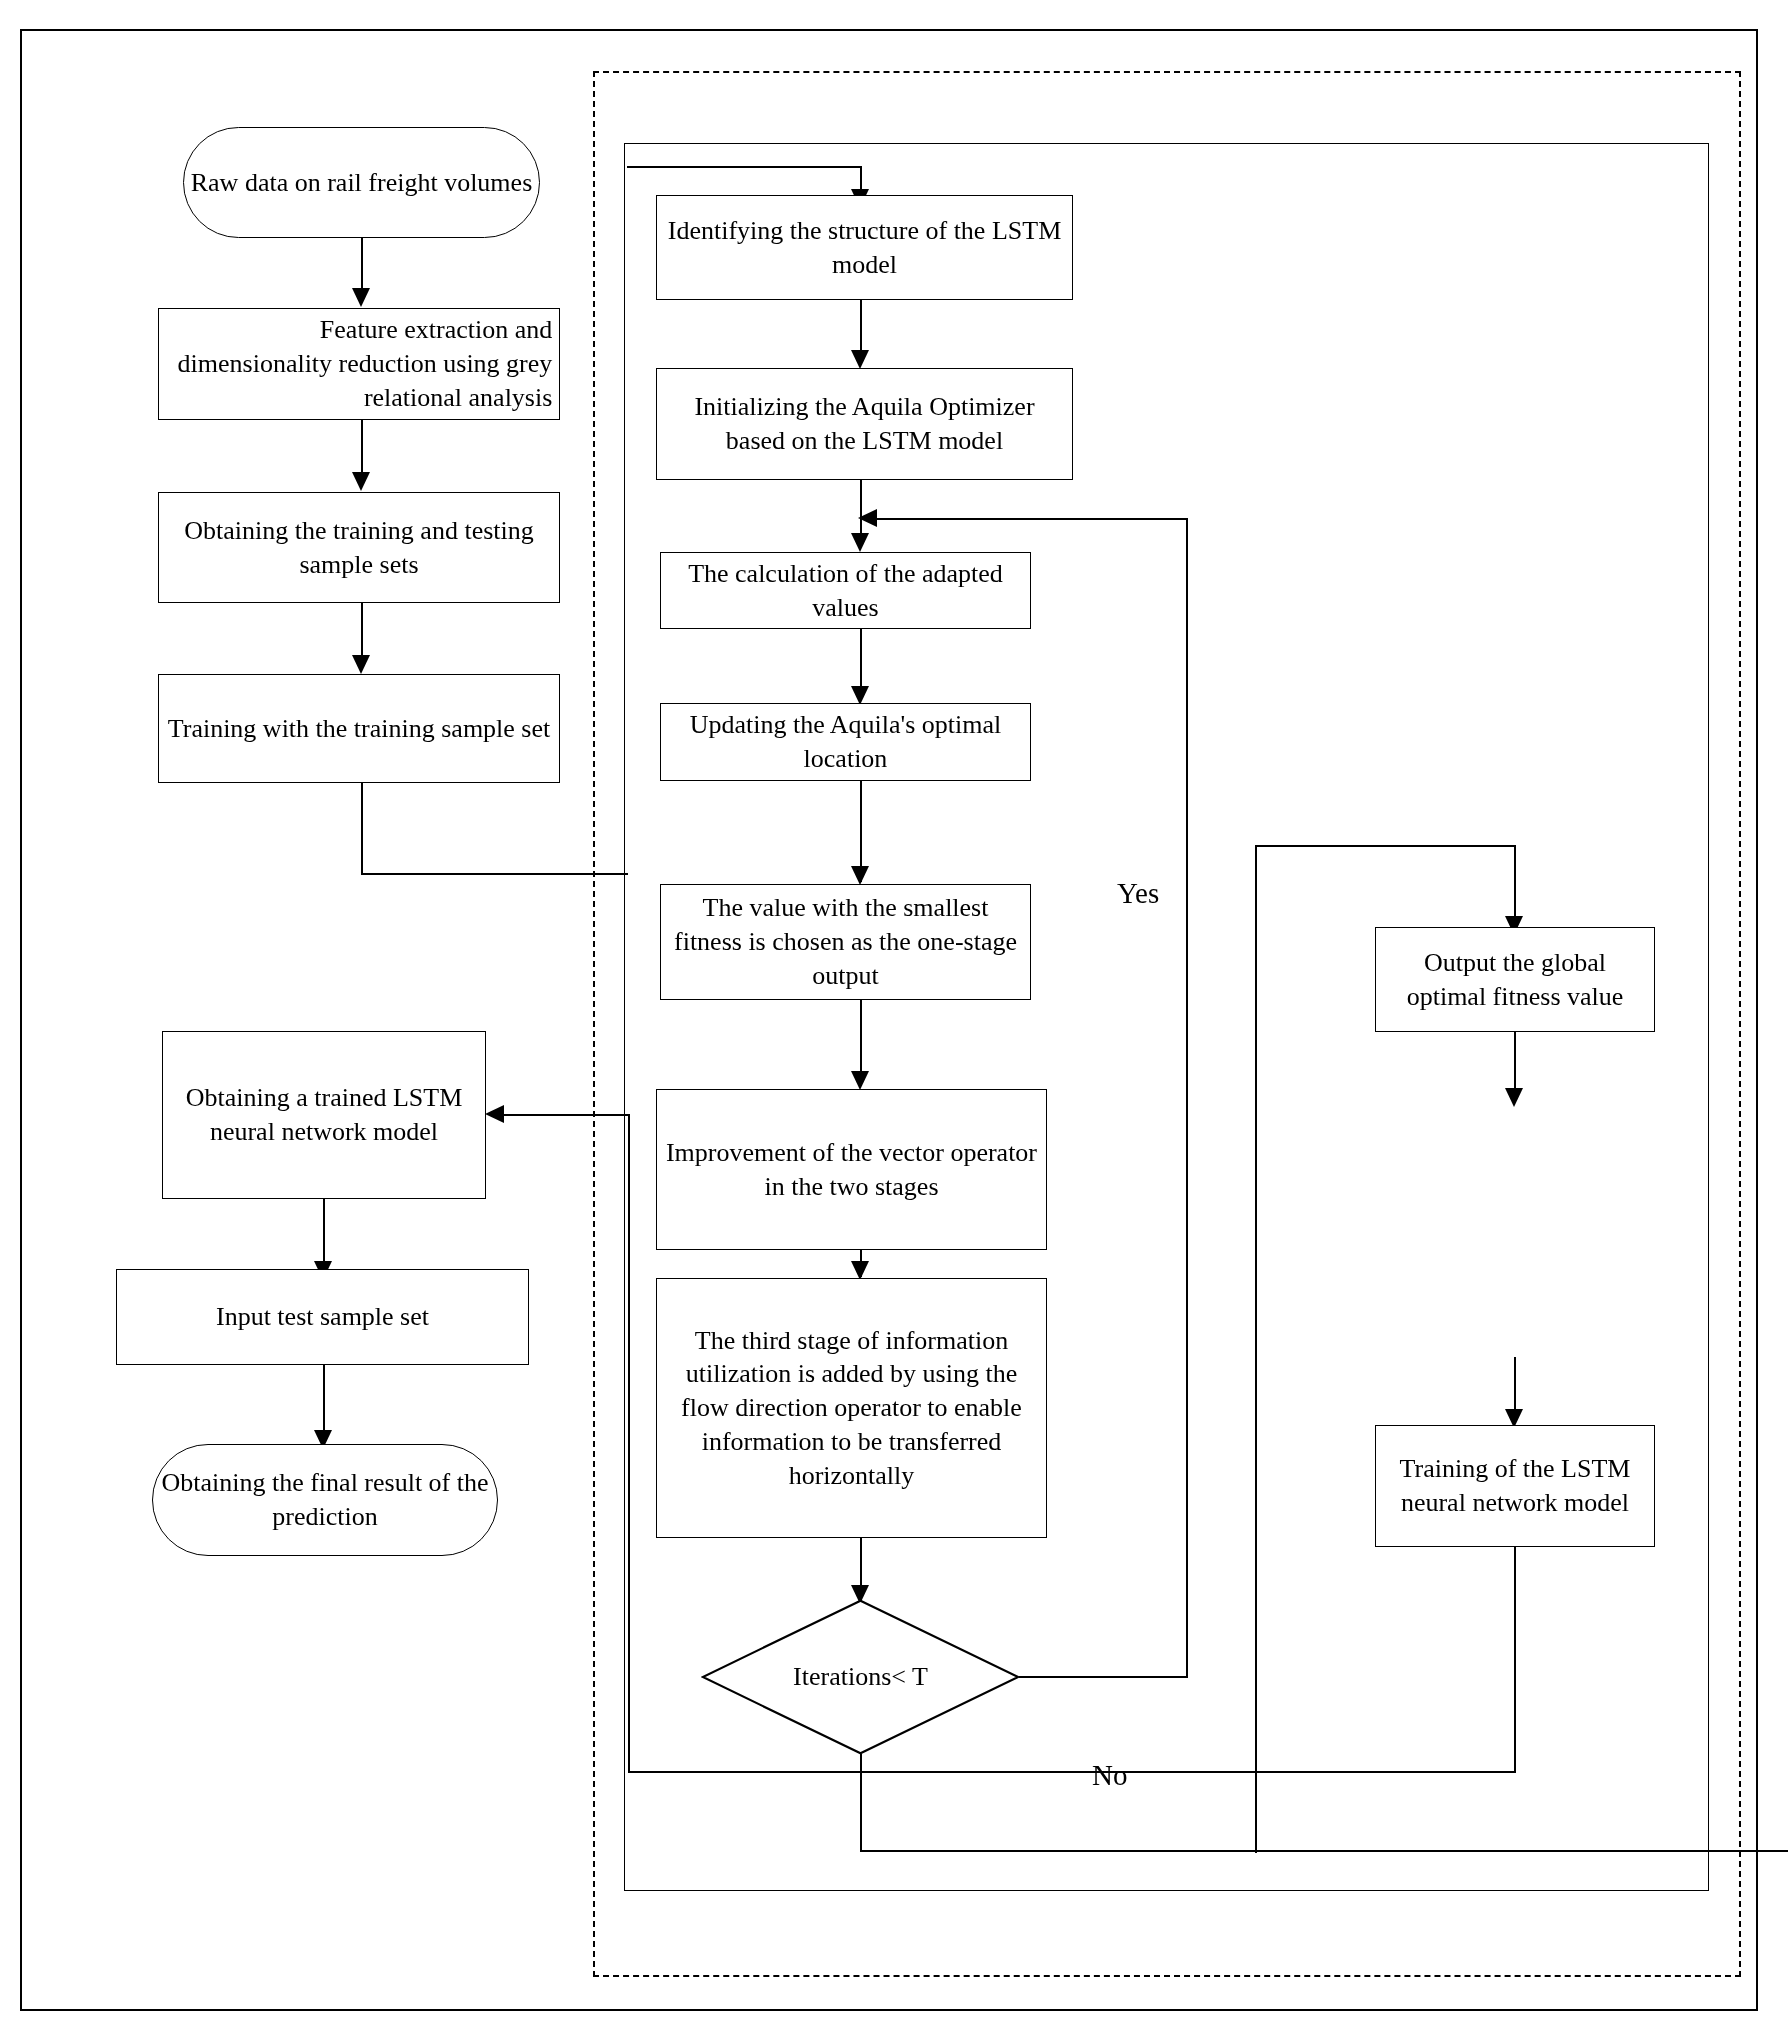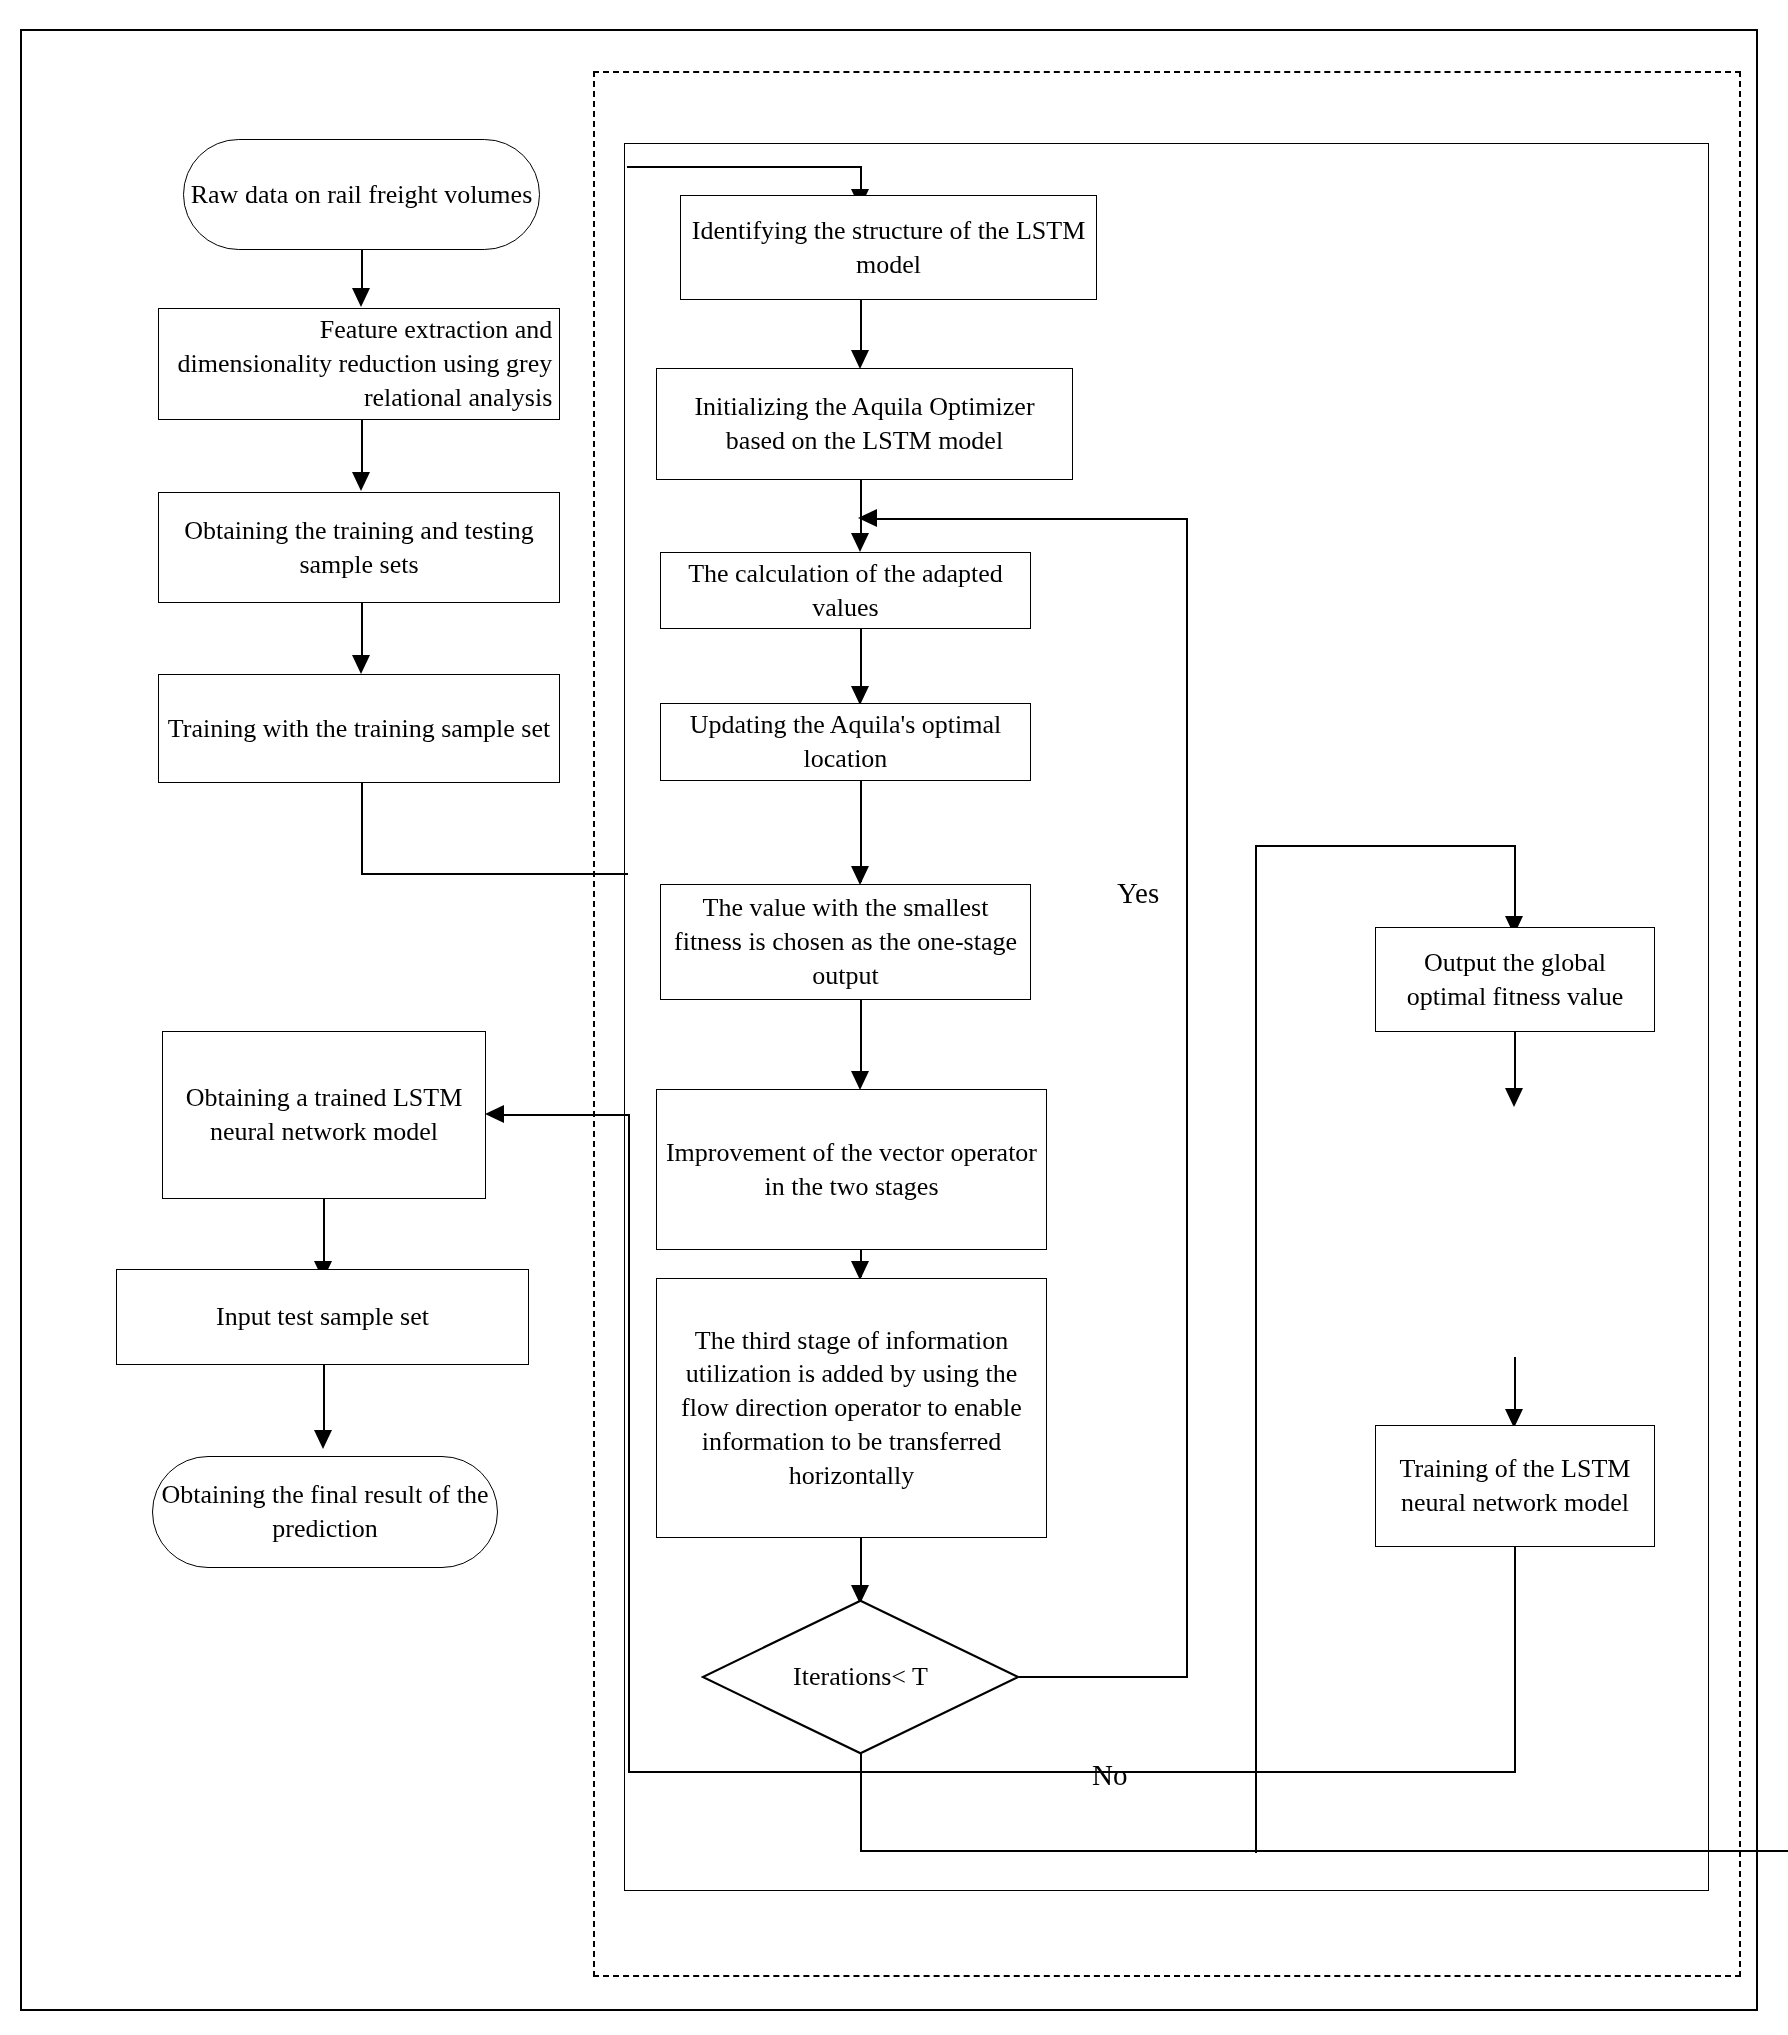--- a/index.html
+++ b/index.html
@@ -19,21 +19,21 @@
     background:#fff;
     display:flex;
     align-items:center;
     justify-content:center;
     text-align:center;
     line-height:1.30;
     font-size:26px;
     padding:3.4px 6.7px;
     z-index:5;
   }
-  .node.terminator{ border-radius:112px;margin-top:12px; }
+  .node.terminator{ border-radius:112px; }
   .decision{
     position:absolute;
     z-index:5;
   }
   .decision svg{display:block;}
   .decision .dtext{
     position:absolute;
     left:0; top:0; width:100%; height:100%;
     display:flex; align-items:center; justify-content:center;
     font-size:26px; text-align:center;
@@ -135,21 +135,21 @@
 
   <div class="edge v" style="left:323px; top:1365px; height:74px;"></div>
   <div class="arrow down" style="left:314px; top:1430px;"></div>
 
   <div class="node terminator" style="left:152px; top:1444px; width:346px; height:112px;">Obtaining the final result of the prediction</div>
 
   <div class="edge h" style="left:627px; top:166px; width:235px;"></div>
   <div class="edge v" style="left:860px; top:166px; height:46px;"></div>
   <div class="arrow down" style="left:851px; top:189px;"></div>
 
-  <div class="node" style="left:680px; top:195px; width:417px; height:105px;">Identifying the structure of the LSTM model</div>
+  <div class="node" style="left:656px; top:195px; width:417px; height:105px;">Identifying the structure of the LSTM model</div>
 
   <div class="edge v" style="left:860px; top:300px; height:58px;"></div>
   <div class="arrow down" style="left:851px; top:350px;"></div>
 
   <div class="node" style="left:656px; top:368px; width:417px; height:112px;">Initializing the Aquila Optimizer based on the LSTM model</div>
 
   <div class="edge v" style="left:860px; top:480px; height:65px;"></div>
   <div class="arrow down" style="left:851px; top:533px;"></div>
 
   <div class="node" style="left:660px; top:552px; width:371px; height:77px;">The calculation of the adapted values</div>

